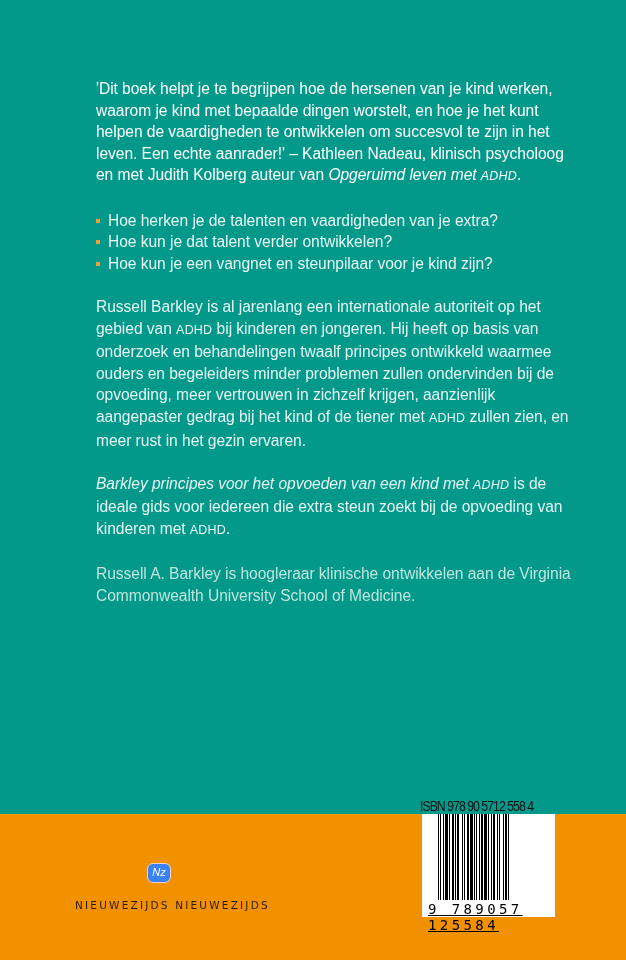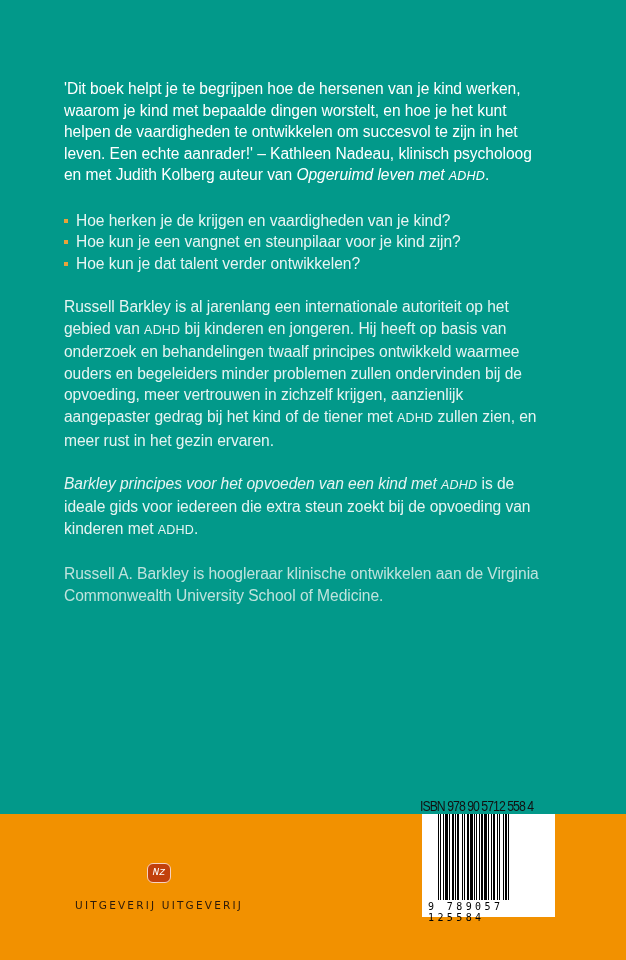--- a/index.html
+++ b/index.html
@@ -9,21 +9,21 @@
   }
   .teal {
     position: absolute; left: 0; top: 0; width: 626px; height: 814px;
     background: #02998a;
   }
   .orange {
     position: absolute; left: 0; top: 814px; width: 626px; height: 146px;
     background: #f29100;
   }
   .content {
-    position: absolute; left: 64px; top: 78px; width: 480px;
+    position: absolute; left: 96px; top: 78px; width: 480px;
     color: #ffffff; font-size: 15.6px; line-height: 21.6px; letter-spacing: -0.05px;
   }
   .quote { margin: 0; color: #ffffff; }
   .quote em, .blurb em { font-style: italic; }
   .sc { font-size: 12.5px; letter-spacing: 0.2px; }
   .bullets { list-style: none; margin: 21.6px 0 0 0; padding: 0; color: #e8f5f3; }
   .bullets li { position: relative; padding-left: 12px; }
   .bullets li .dot {
     position: absolute; left: 0; top: 9px; width: 4px; height: 4px; background: #e8a33a;
   }
@@ -33,47 +33,47 @@
     position: absolute; left: 420px; top: 797px; font-family: "Liberation Sans", sans-serif;
     font-size: 15px; color: #111; letter-spacing: -1.2px; transform: scaleX(0.82); transform-origin: left top;
     white-space: nowrap;
   }
   .barcode-box {
     position: absolute; left: 422px; top: 814px; width: 133px; height: 103px; background: #fff;
   }
   .bars { position: absolute; left: 16px; top: 0; width: 103px; height: 86px; display: flex; }
   .bars span { display: block; height: 100%; }
   .bar-digits {
-    position: absolute; left: 6px; top: 87px; width: 122px; font-size: 10px; color: #000;
-    letter-spacing: 3.4px; font-family: "DejaVu Sans Mono", monospace;
+    position: absolute; left: 6px; top: 87px; width: 122px; font-size: 14px; color: #000;
+    letter-spacing: 3.4px; font-family: "DejaVu Sans Mono", monospace; text-decoration: underline;
   }
   .logo {
     position: absolute; left: 147px; top: 863px; width: 24px; height: 20px;
-    background: #c2410c; border-radius: 6px; border: 1.5px solid #f7d2c3;
-    box-sizing: border-box; color: #fff; font-family: Liberation Mono, monospace; font-style: italic;
+    background: #3b82f6; border-radius: 6px; border: 1.5px solid #f7d2c3;
+    box-sizing: border-box; color: #fff; font-family: Liberation Sans, sans-serif; font-style: italic;
     font-size: 11px; line-height: 17px; text-align: center;
   }
   .publisher {
     position: absolute; left: 75px; top: 899px; font-family: "DejaVu Sans", sans-serif;
     font-size: 10.5px; letter-spacing: 2.2px; color: #2b1a0a;
   }
 </style>
 </head>
 <body>
 
 <div class="teal"></div>
 <div class="orange"></div>
 
 <div class="content">
   <p class="quote"><span>'Dit boek helpt je te begrijpen hoe de hersenen van je kind werken, waarom je kind met bepaalde dingen worstelt, en hoe je het kunt helpen de vaardigheden te ontwikkelen om succesvol te zijn in het leven. Een echte aanrader!' – Kathleen Nadeau, klinisch psycholoog en met Judith Kolberg auteur van </span><em><span>Opgeruimd leven met </span><span class="sc">ADHD</span></em><span>.</span></p>
 
   <ul class="bullets">
-    <li><span class="dot"></span><span>Hoe herken je de krijgen en vaardigheden van je kind?</span></li>
+    <li><span class="dot"></span><span>Hoe herken je de talenten en vaardigheden van je extra?</span></li>
+    <li><span class="dot"></span><span>Hoe kun je dat talent verder ontwikkelen?</span></li>
     <li><span class="dot"></span><span>Hoe kun je een vangnet en steunpilaar voor je kind zijn?</span></li>
-    <li><span class="dot"></span><span>Hoe kun je dat talent verder ontwikkelen?</span></li>
   </ul>
 
   <p class="para"><span>Russell Barkley is al jarenlang een internationale autoriteit op het gebied van </span><span class="sc">ADHD</span><span> bij kinderen en jongeren. Hij heeft op basis van onderzoek en behandelingen twaalf principes ontwikkeld waarmee ouders en begeleiders minder problemen zullen ondervinden bij de opvoeding, meer vertrouwen in zichzelf krijgen, aanzienlijk aangepaster gedrag bij het kind of de tiener met </span><span class="sc">ADHD</span><span> zullen zien, en meer rust in het gezin ervaren.</span></p>
 
   <p class="para"><em><span>Barkley principes voor het opvoeden van een kind met </span><span class="sc">ADHD</span></em><span> is de ideale gids voor iedereen die extra steun zoekt bij de opvoeding van kinderen met </span><span class="sc">ADHD</span><span>.</span></p>
 
   <p class="bio">Russell A. Barkley is hoogleraar klinische ontwikkelen aan de Virginia Commonwealth University School of Medicine.</p>
 </div>
 
 <div class="isbn">ISBN 978 90 5712 558 4</div>
@@ -128,13 +128,13 @@
       <span style="width: 1px; background: rgb(255, 255, 255);"></span>
       <span style="width: 2px; background: rgb(0, 0, 0);"></span>
       <span style="width: 1px; background: rgb(255, 255, 255);"></span>
       <span style="width: 1px; background: rgb(0, 0, 0);"></span>
       <span style="width: 1px; background: rgb(255, 255, 255);"></span>
     </div>
   <div class="bar-digits">9 789057 125584</div>
 </div>
 
 <div class="logo">Nz</div>
-<div class="publisher">UITGEVERIJ UITGEVERIJ</div>
+<div class="publisher">NIEUWEZIJDS NIEUWEZIJDS</div>
 
 </body></html>

